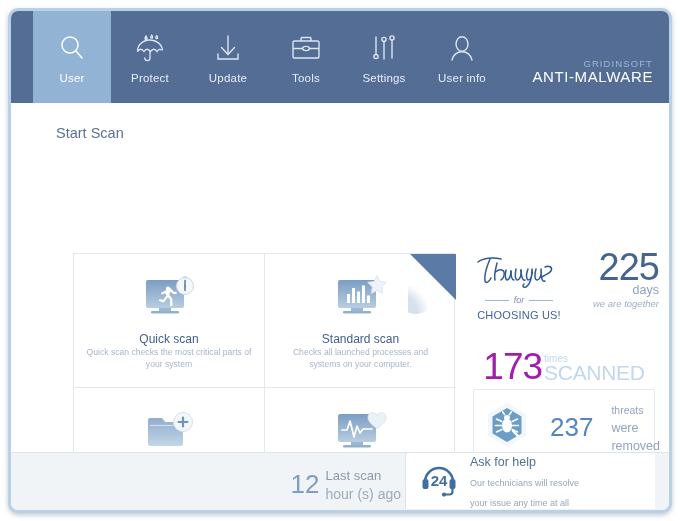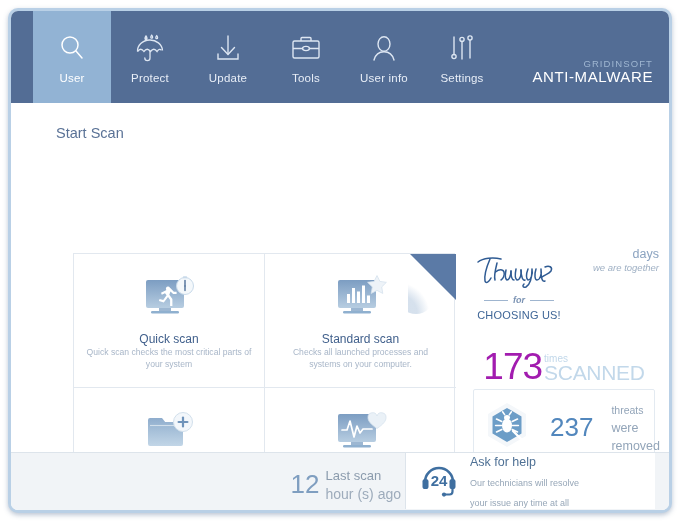--- a/index.html
+++ b/index.html
@@ -93,21 +93,21 @@
   }
 
   
   .stats{
     position:absolute;left:462px;top:150px;width:182px;
   }
   .thanks-row{position:relative;height:76px;}
   .thanks{position:absolute;left:0;top:0;width:92px;text-align:center;}
   .thanks .script{display:block;}
   .thanks .forline{
-    display:flex;align-items:center;justify-content:center;gap:5px;margin-top:2px;font-weight:bold;
+    display:flex;align-items:center;justify-content:center;gap:5px;margin-top:2px;
   }
   .thanks .forline i{font-style:italic;font-size:9px;color:#7b93b3;}
   .thanks .forline .ln{height:1px;width:24px;background:#9fb5cf;}
   .thanks .choosing{font-size:11px;color:#3f6697;letter-spacing:.2px;margin-top:3px;}
   .days{position:absolute;left:98px;top:-4px;width:88px;text-align:right;}
   .days .num{font-size:38px;color:#45648e;line-height:.95;letter-spacing:-1px;}
   .days .u{font-size:12.5px;color:#8ba3c0;margin-top:-2px;}
   .days .sub{font-size:9.5px;color:#9fb0c4;font-style:italic;margin-top:1px;}
 
   .scanned{
@@ -206,40 +206,40 @@
             <path d="M12 9 V6.5 a1 1 0 0 1 1-1 h8 a1 1 0 0 1 1 1 V9"></path>
             <line x1="4" y1="16.5" x2="30" y2="16.5"></line>
             <ellipse cx="17" cy="16.5" rx="3.4" ry="2.1" fill="#536d95"></ellipse>
           </svg>
         </span>
         <span class="lbl">Tools</span>
       </div>
 
       <div class="nav-item">
         <span class="ico">
-          <svg width="32" height="32" viewBox="0 0 32 32" fill="none" stroke="#dde6f2" stroke-width="1.4">
-            <ellipse cx="16" cy="12" rx="6" ry="7.2"></ellipse>
-            <path d="M6 28 c1.5-5.5 5.4-8.2 10-8.2 s8.5 2.7 10 8.2" stroke-linecap="round"></path>
-          </svg>
-        </span>
-        <span class="lbl">User info</span>
-      </div>
-
-      <div class="nav-item">
-        <span class="ico">
           <svg width="30" height="32" viewBox="0 0 30 32" fill="none" stroke="#dde6f2" stroke-width="1.4">
             <line x1="7" y1="5" x2="7" y2="23" stroke-linecap="round"></line>
             <circle cx="7" cy="24.5" r="2.1"></circle>
             <line x1="15" y1="9" x2="15" y2="27" stroke-linecap="round"></line>
             <circle cx="15" cy="7.5" r="2.1"></circle>
             <line x1="23" y1="8" x2="23" y2="26" stroke-linecap="round"></line>
             <circle cx="23" cy="6" r="2.1"></circle>
           </svg>
         </span>
         <span class="lbl">Settings</span>
+      </div>
+
+      <div class="nav-item">
+        <span class="ico">
+          <svg width="32" height="32" viewBox="0 0 32 32" fill="none" stroke="#dde6f2" stroke-width="1.4">
+            <ellipse cx="16" cy="12" rx="6" ry="7.2"></ellipse>
+            <path d="M6 28 c1.5-5.5 5.4-8.2 10-8.2 s8.5 2.7 10 8.2" stroke-linecap="round"></path>
+          </svg>
+        </span>
+        <span class="lbl">User info</span>
       </div>
 
     </div>
 
     <div class="brand">
       <div class="b1">GRIDINSOFT</div>
       <div class="b2">ANTI-MALWARE</div>
     </div>
   </div>
 
@@ -367,20 +367,21 @@
             </svg>
           </span>
           <span class="forline">
             <span class="ln"></span>
             <i>for</i>
             <span class="ln"></span>
           </span>
           <span class="choosing">CHOOSING US!</span>
         </div>
         <div class="days">
+          <div class="num">225</div>
           <div class="u">days</div>
           <div class="sub">we are together</div>
         </div>
       </div>
 
       <div class="scanned">
         <span class="big">173</span>
         <span class="stack">
           <span class="s1">times</span>
           <span class="s2">SCANNED</span>

